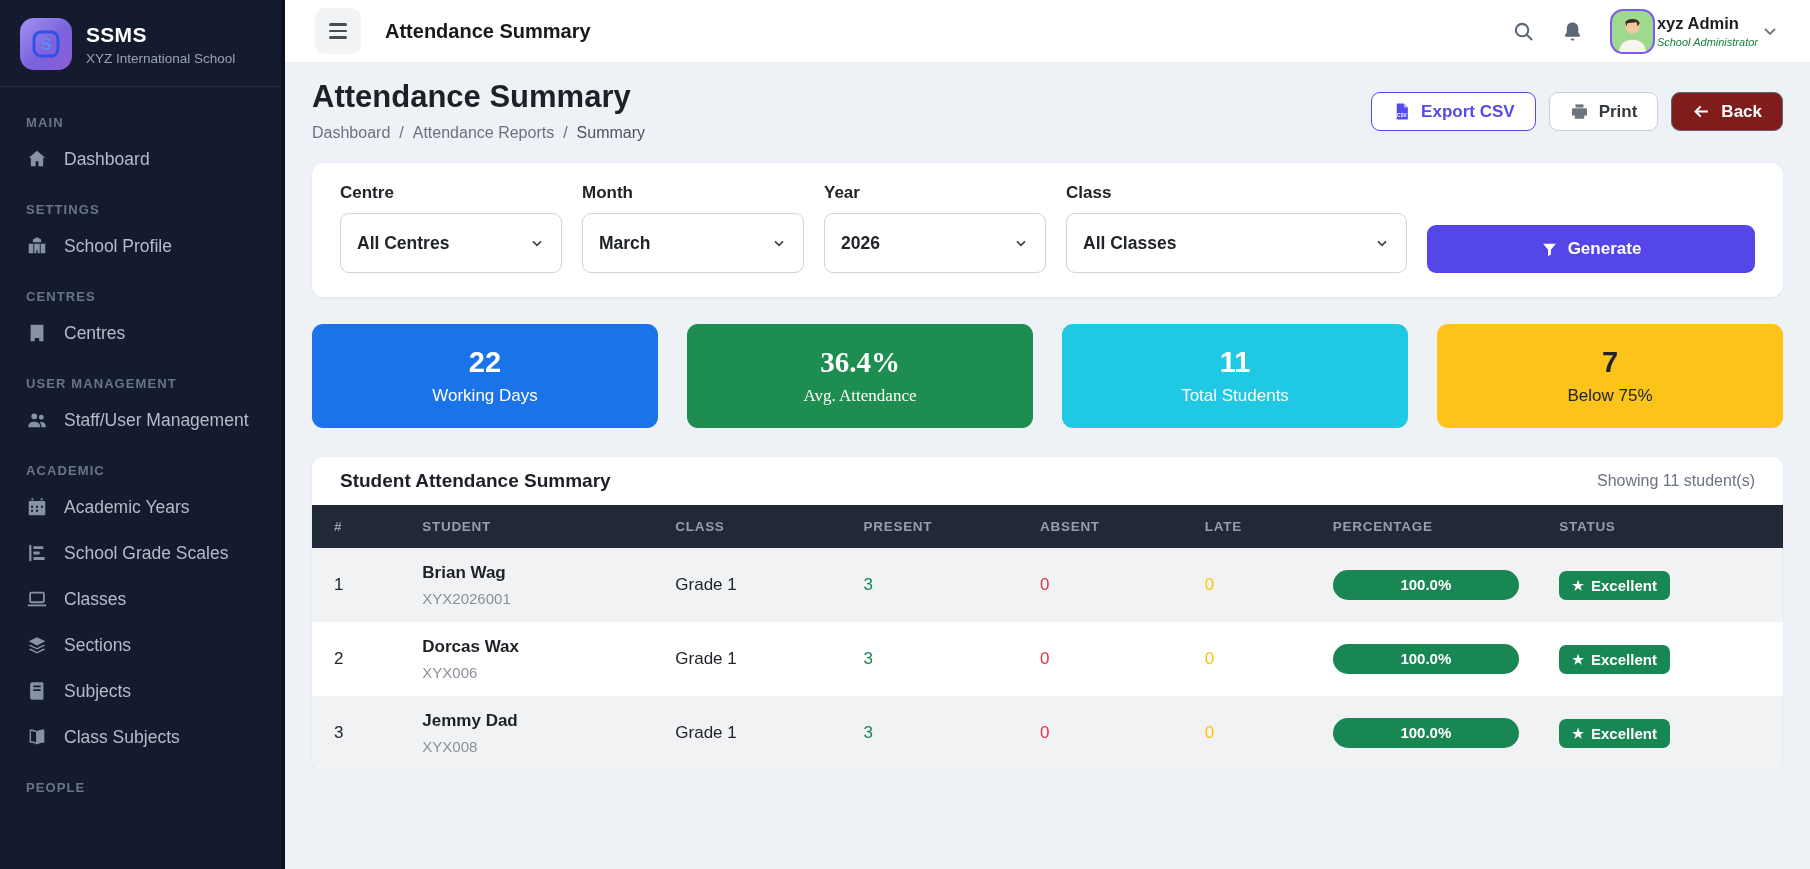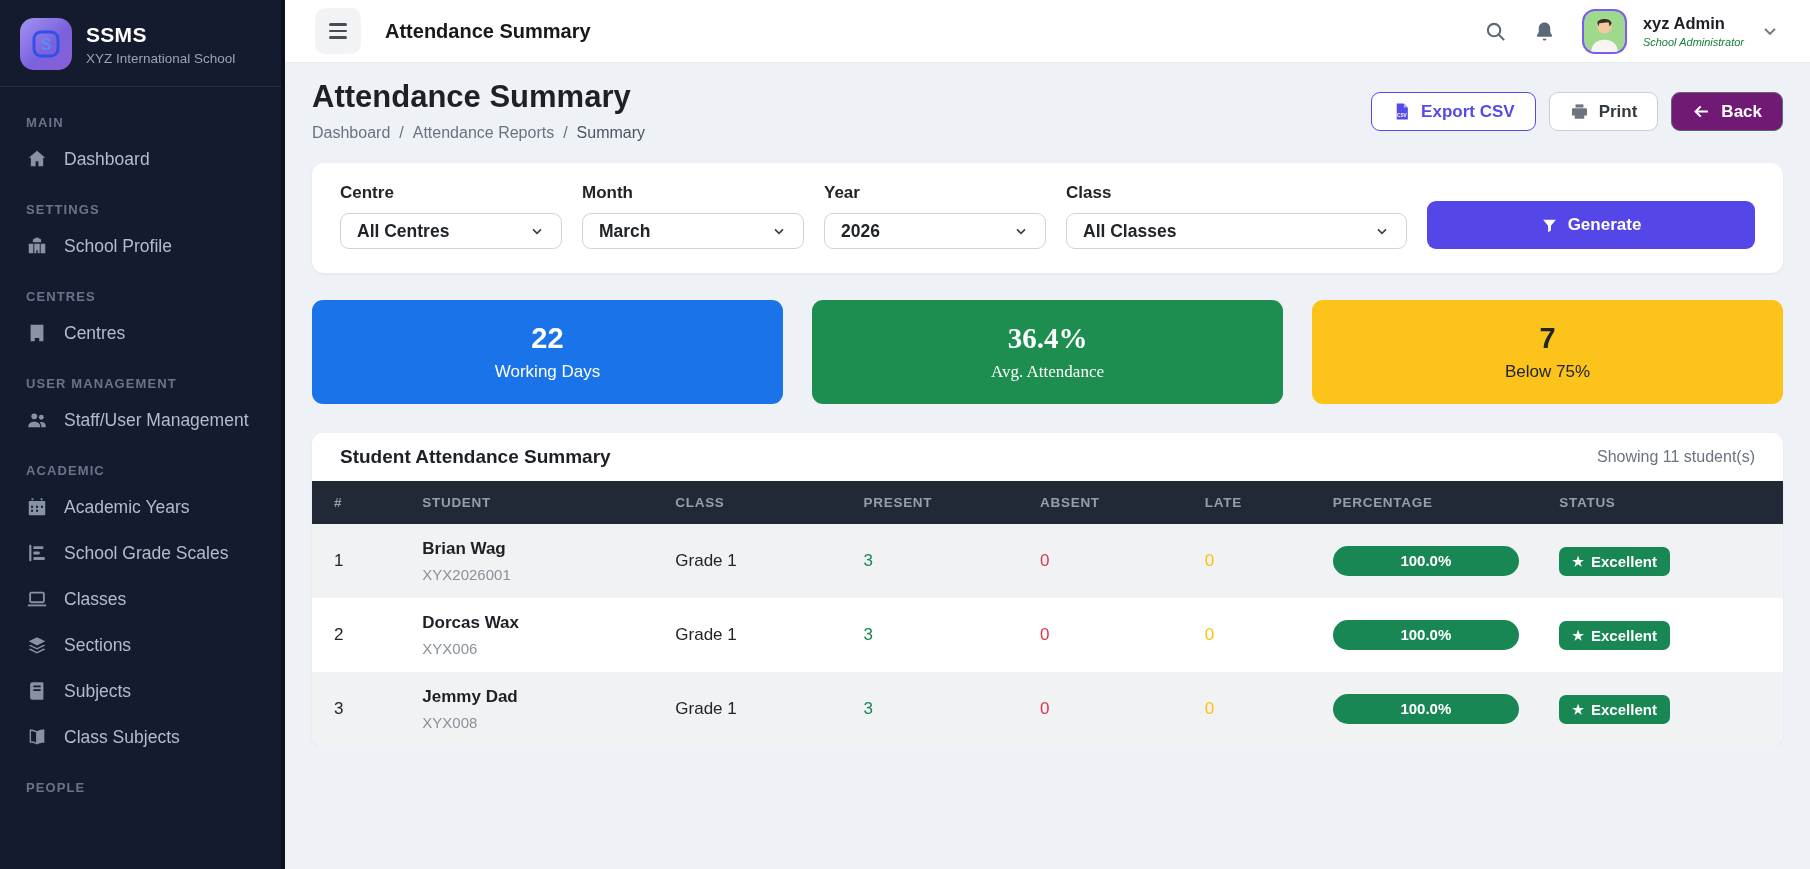--- a/index.html
+++ b/index.html
@@ -20,49 +20,49 @@
 
   
   .main { flex:1; display:flex; flex-direction:column; min-width:0; }
   .topbar { height:63px; background:#ffffff; border-bottom:1px solid #e6e9ed; display:flex; align-items:center; padding:0 30px 0 30px; flex-shrink:0; }
   .hamburger { width:46px; height:46px; background:#f1f3f5; border:none; border-radius:10px; display:flex; flex-direction:column; align-items:center; justify-content:center; gap:4px; cursor:pointer; }
   .hamburger span { display:block; width:18px; height:2.5px; background:#454d57; border-radius:2px; }
   .topbar-title { font-size:20px; font-weight:bold; color:#16181c; margin-left:24px; }
   .topbar-right { margin-left:auto; display:flex; align-items:center; gap:26px; }
   .icon-btn { background:none; border:none; color:#5c6877; cursor:pointer; display:flex; }
   .icon-btn svg { width:23px; height:23px; }
-  .user-chip { display:flex; align-items:center; gap:16px; cursor:pointer; }
+  .user-chip { display:flex; align-items:center; gap:2px; cursor:pointer; }
   .avatar { width:45px; height:45px; border-radius:13px; background:#7c5cf0; padding:2px; flex-shrink:0; }
   .avatar svg { width:100%; height:100%; border-radius:11px; display:block; }
   .user-name { font-size:16.5px; font-weight:bold; color:#1c1f24; }
   .user-role { font-size:11px; color:#15803d; margin-top:3px;font-style:italic; }
   .chev { color:#6c7683; display:flex; }
 
   .page { padding:16px 27px 0 27px; overflow:hidden; }
 
   
   .page-head { display:flex; align-items:flex-start; justify-content:space-between; }
   .page-title { font-size:31px; font-weight:bold; color:#1d2127; }
   .breadcrumb { margin-top:9px; font-size:16px; color:#6b7280; display:flex; gap:9px; }
   .crumb { cursor:pointer; }
   .crumb.current { color:#4b5563; cursor:default; }
   .head-actions { display:flex; gap:13px; margin-top:13px; }
   .btn { height:39px; border-radius:9px; font-size:17px; font-family:inherit; display:inline-flex; align-items:center; gap:10px; padding:0 20px; cursor:pointer; font-weight:700; }
   .btn svg { width:19px; height:19px; }
   .btn-export { background:#ffffff; border:1.5px solid #544ae8; color:#544ae8; }
   .btn-print  { background:#ffffff; border:1.5px solid #c9ced6; color:#343a40; }
   .btn-print svg { color:#6c757d; }
-  .btn-back   { background:#701a75; border:1.5px solid #5d6773; color:#ffffff;text-align:center; }
+  .btn-back   { background:#7f1d1d; border:1.5px solid #5d6773; color:#ffffff;text-align:center; }
 
   
   .card { background:#ffffff; border-radius:12px; box-shadow:0 1px 3px rgba(20,27,46,.06); }
   .filter-card { margin-top:21px; padding:20px 28px 24px 28px; display:flex; gap:20px; align-items:flex-end; }
   .field { display:flex; flex-direction:column;font-weight:bold; }
   .field-label { font-size:17px; color:#212529; margin-bottom:10px; }
-  .select { height:36px; border:1px solid #ced4da; border-radius:9px; display:flex; align-items:center; justify-content:space-between; padding:0 16px; font-size:17.5px; color:#212529; cursor:pointer; background:#fff; }
+  .select { height:60px; border:1px solid #ced4da; border-radius:9px; display:flex; align-items:center; justify-content:space-between; padding:0 16px; font-size:17.5px; color:#212529; cursor:pointer; background:#fff; }
   .select .sel-chev { color:#3b4046; display:flex; }
   .f-centre,.f-month,.f-year { width:222px; }
   .f-class { width:341px; }
   .btn-generate { flex:1; height:48px; background:#5546e8; color:#ffffff; border:none; border-radius:9px; font-size:17px; font-weight:700; font-family:inherit; display:flex; align-items:center; justify-content:center; gap:10px; cursor:pointer; }
   .btn-generate svg { width:17px; height:17px; }
 
   
   .summary-head { text-align:center; margin-top:30px; }
   .summary-title { font-size:27px; font-weight:bold; color:#1d2127; }
   .summary-sub { font-size:19px; color:#6c757d; margin-top:10px; }
@@ -352,20 +352,24 @@
 
 
     <div class="stats" id="stats-row">
         <div class="stat-card" style="background: rgb(26, 115, 232); color: rgb(255, 255, 255);">
           <div class="stat-value">22</div>
           <div class="stat-label">Working Days</div>
         </div>
         <div class="stat-card" style="background: rgb(30, 142, 80); color: rgb(255, 255, 255); font-family: Liberation Serif, serif;">
           <div class="stat-value">36.4%</div>
           <div class="stat-label">Avg. Attendance</div>
+        </div>
+        <div class="stat-card" style="background: rgb(31, 200, 227); color: rgb(255, 255, 255);">
+          <div class="stat-value">11</div>
+          <div class="stat-label">Total Students</div>
         </div>
         <div class="stat-card" style="background: rgb(252, 195, 27); color: rgb(33, 37, 41);">
           <div class="stat-value">7</div>
           <div class="stat-label">Below 75%</div>
         </div>
       </div>
 
     <div class="card table-card">
       <div class="table-head">
         <div class="table-title">Student Attendance Summary</div>

